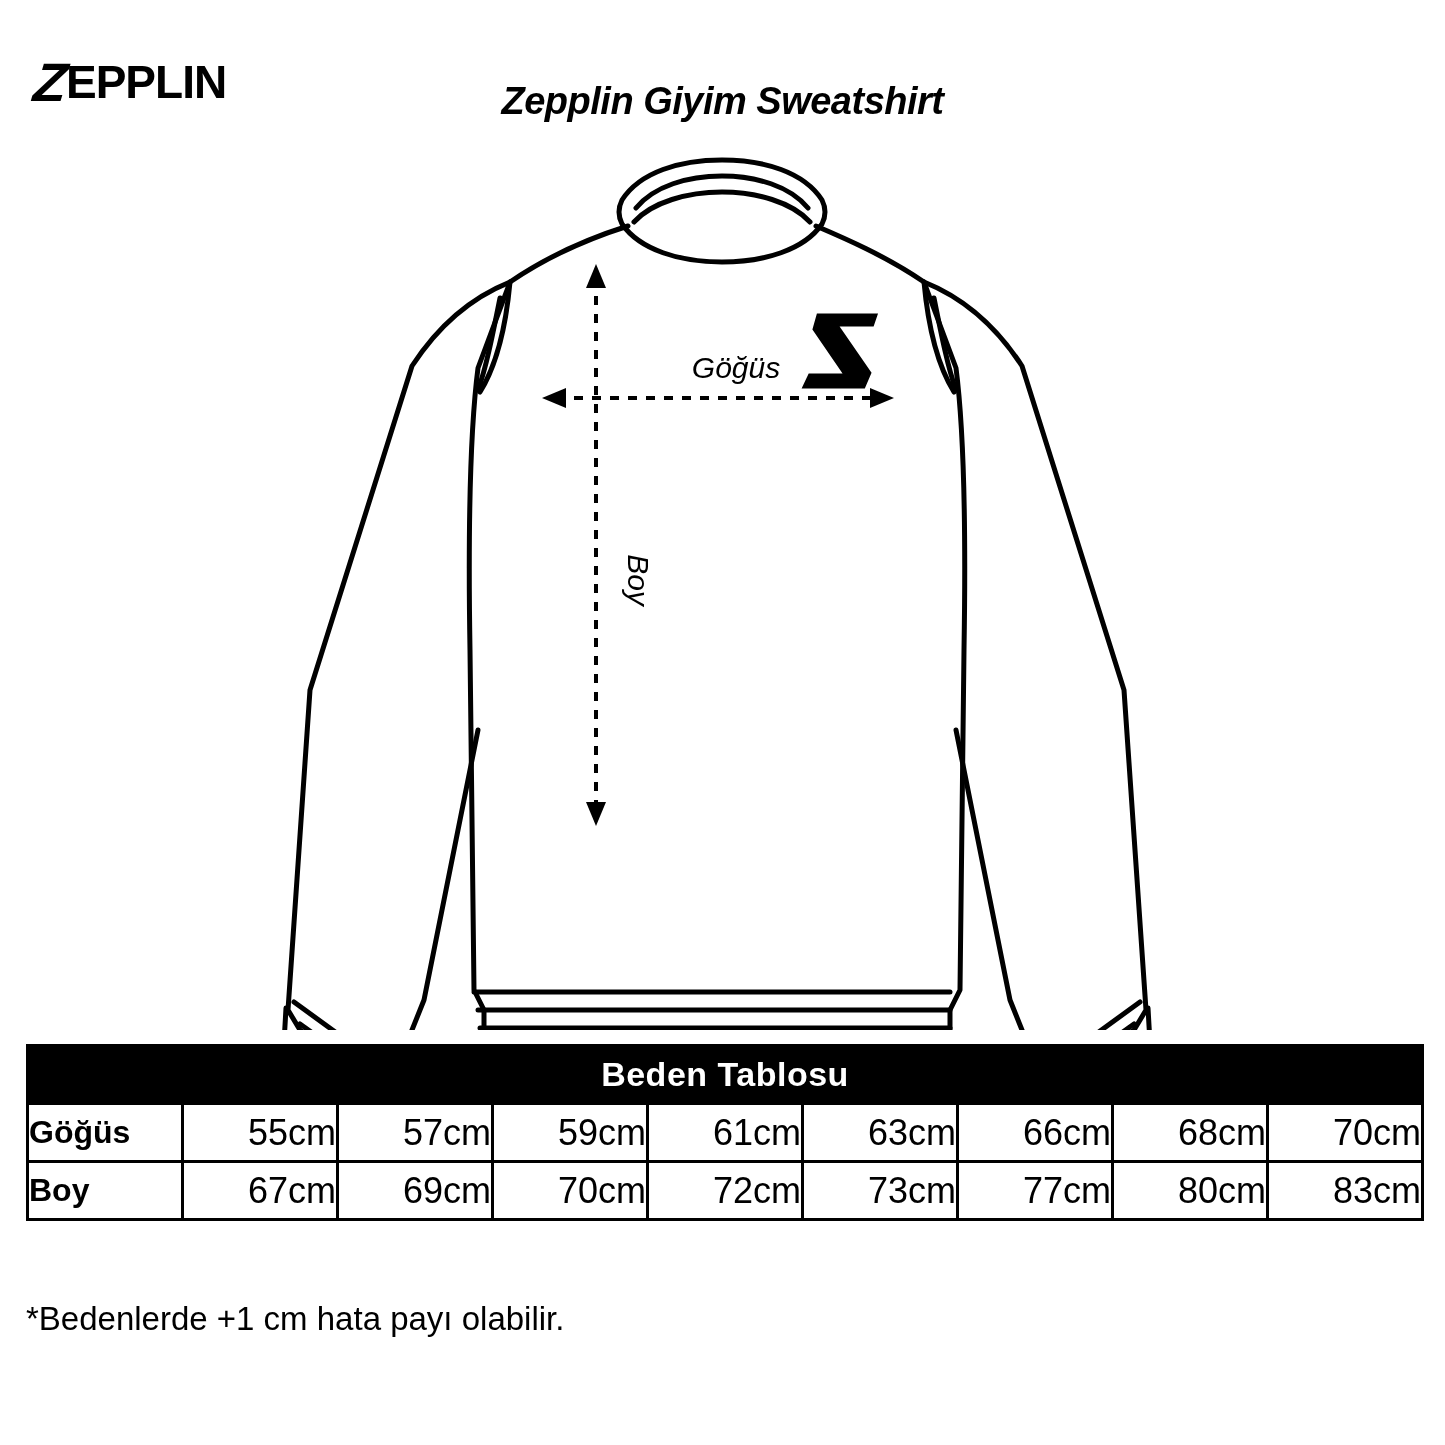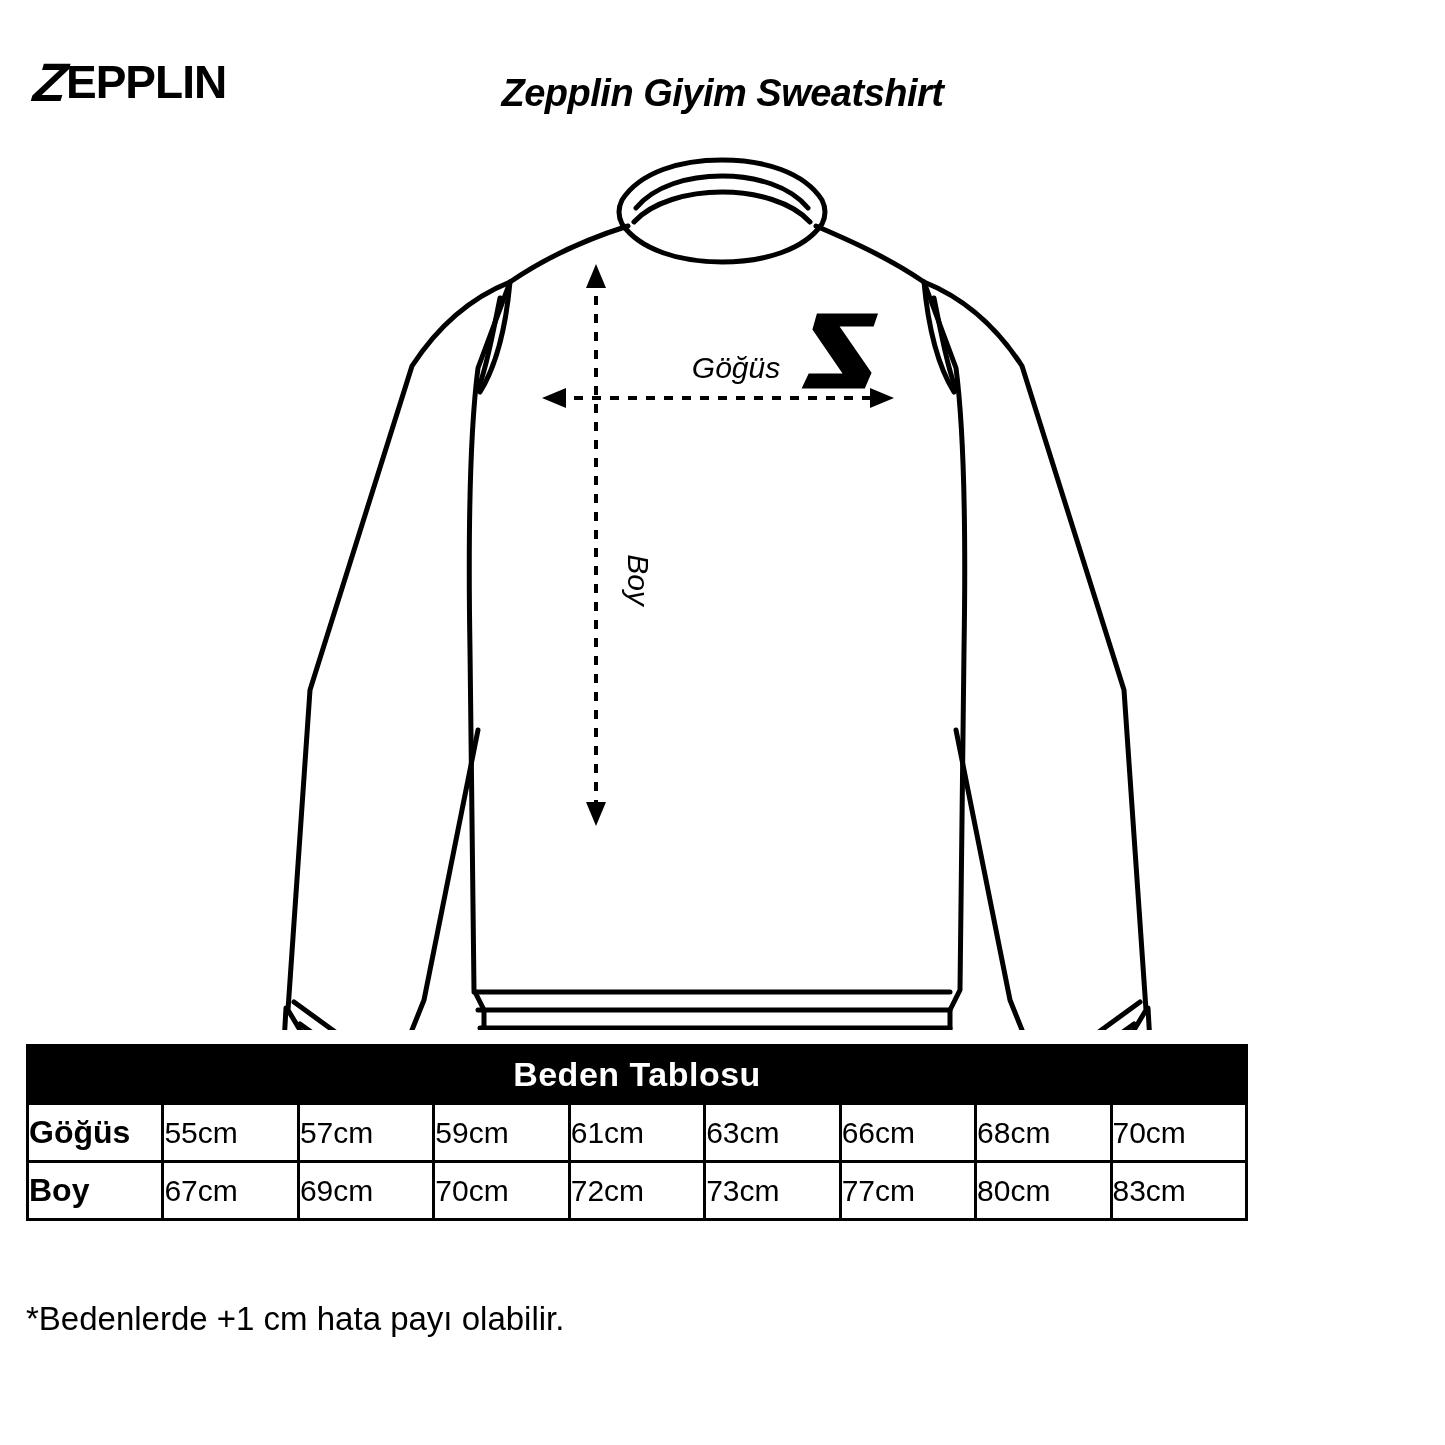--- a/index.html
+++ b/index.html
@@ -36,21 +36,21 @@
     display: inline-block;
     font-style: italic;
     font-weight: bold;
     font-size: 54px;
     transform: skewX(-6deg);
     position: relative;
     top: 3px;
   }
   .title {
     position: absolute;
-    left: 0; top: 72px;
+    left: 0; top: 80px;
     width: 1445px;
     text-align: center;
     font-size: 38px;
     font-style: italic;
     font-weight: bold;
     letter-spacing: -0.5px;
   }
   .title .light { font-weight: 600; }
   .title .bold { font-weight: 900; }
 
@@ -62,21 +62,21 @@
     width: 1445px;
     height: 900px;
   }
   .illustration svg { display: block; }
 
   
   .table-wrap {
     position: absolute;
     left: 26px;
     top: 1044px;
-    width: 1222px;
+    width: 1398px;
     border-radius: 27px;
   }
   table.size-table {
     border-collapse: collapse;
     width: 100%;
     table-layout: fixed;
   }
   table.size-table td, table.size-table th {
     border: 3px solid #000;
     padding: 0;
@@ -103,22 +103,22 @@
     height: 56px;
   }
   .row-label {
     font-size: 32px;
     font-weight: bold;
     padding-left: 14px;
     height: 58px;
     text-align: left;
   }
   .cell-val {
-    font-size: 30px;
-    text-align: left;
+    font-size: 36px;
+    text-align: right;
     padding-left: 16px;
     height: 58px;
   }
   .col-label { width: 252px; }
   .footnote {
     position: absolute;
     left: 26px;
     top: 1300px;
     font-size: 33px;
   }

